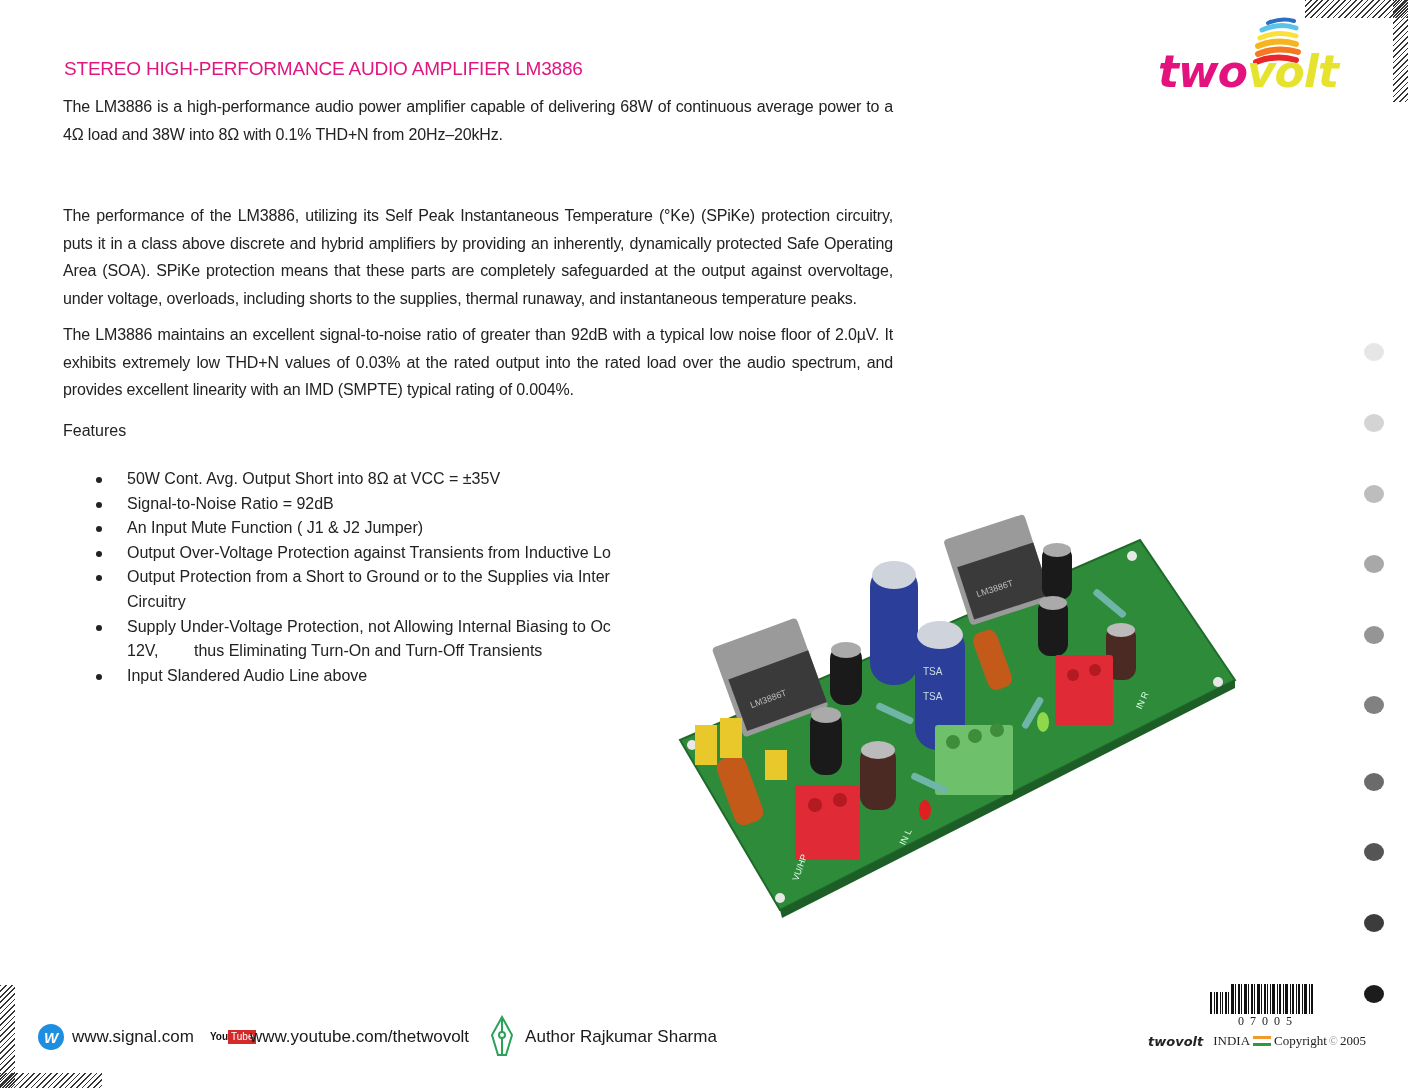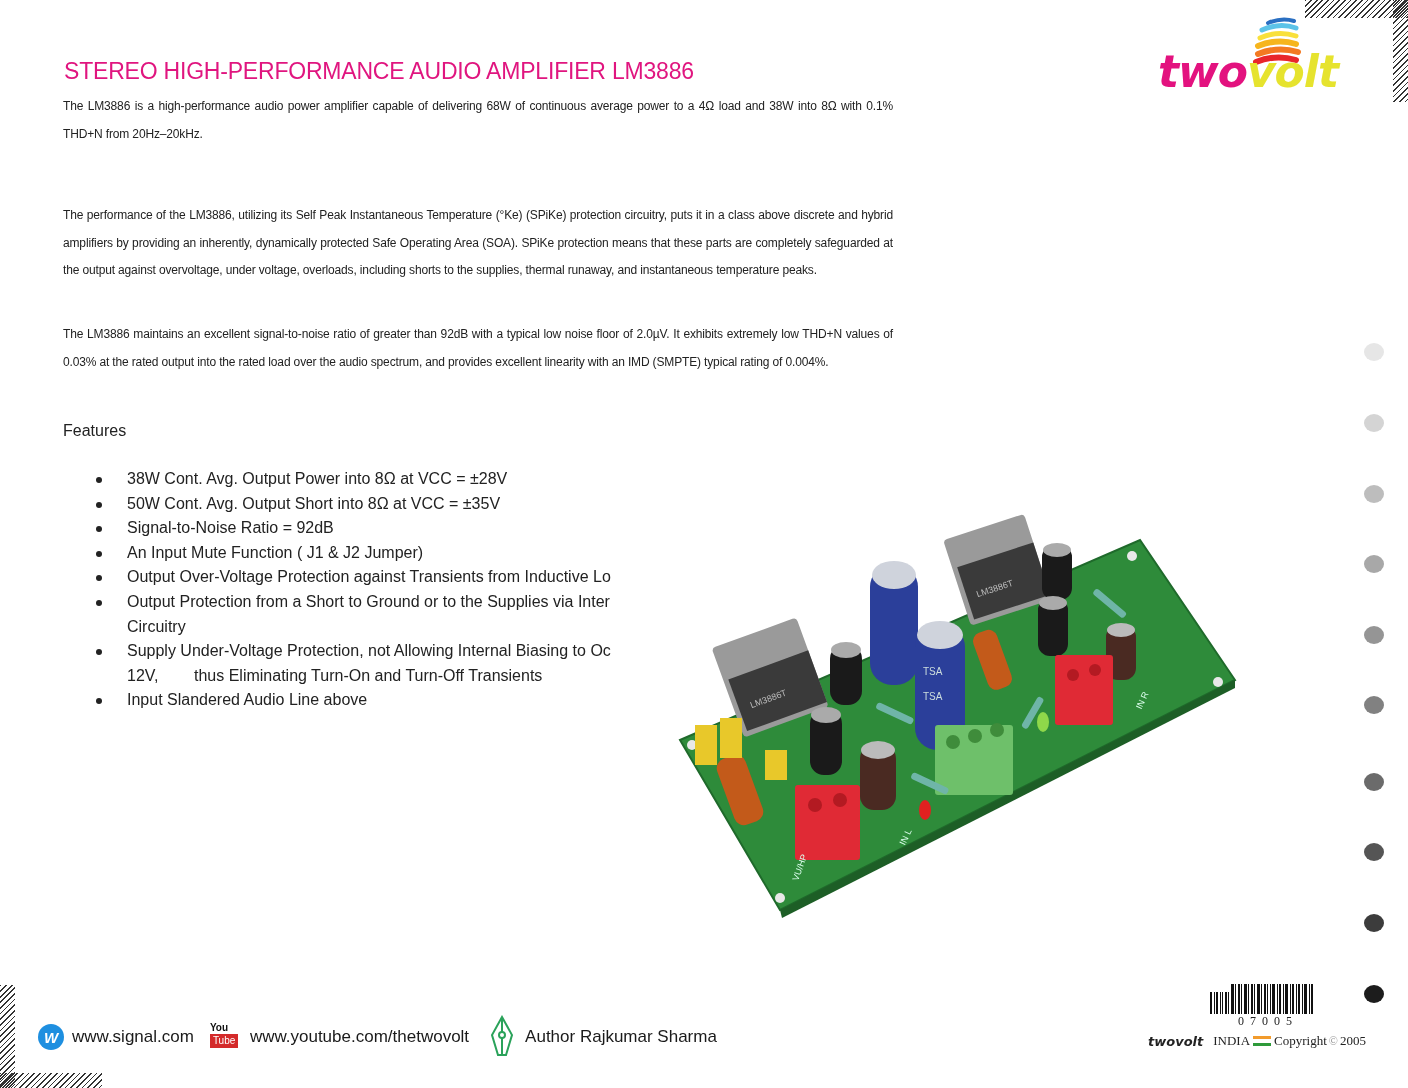--- a/index.html
+++ b/index.html
@@ -13,46 +13,46 @@
   .hatch-bl-v { left:0; top:985px; width:15px; height:103px; }
   .hatch-bl-h { left:0; top:1073px; width:102px; height:15px; }
 
   .logo { position:absolute; left:1158px; top:14px; width:220px; height:80px; }
   .logo-word { position:absolute; left:0; top:36px; font-family:"DejaVu Sans", sans-serif;
      font-weight:bold; font-style:italic; font-size:44px; letter-spacing:-1px; line-height:1; }
   .logo-word .two { color:#e3127f; }
   .logo-word .volt { color:#e6e32e; }
   .logo-swirl { position:absolute; left:88px; top:0; width:60px; height:60px; }
 
-  .title { position:absolute; left:64px; top:58px; font-size:23px; color:#e0157f;
+  .title { position:absolute; left:64px; top:58px; font-size:19px; color:#e0157f;
      letter-spacing:-0.2px; white-space:nowrap; }
 
   .para { position:absolute; left:63px; width:830px; font-family:"Liberation Sans", sans-serif;
-     font-size:12px; line-height:27.5px; text-align:justify; color:#222; letter-spacing:-0.15px; }
+     font-size:16px; line-height:27.5px; text-align:justify; color:#222; letter-spacing:-0.15px; }
   .p1 { top:93px; }
   .p2 { top:166px;margin-top:36px; }
   .p3 { top:321px; }
   .features-heading { position:absolute; left:63px; top:422px; font-size:16px; color:#222; }
 
   .features { position:absolute; left:92px; top:467px; width:580px; margin:0; padding:0; list-style:none;
      font-size:16px; line-height:24.6px; color:#222; overflow:hidden; }
   .features li { position:relative; padding-left:35px; white-space:pre; overflow:hidden; }
   .features li .bullet { position:absolute; left:4px; top:10px; width:6px; height:6px; border-radius:50%; background:#222; }
 
   .pcb { position:absolute; left:670px; top:500px; width:580px; height:420px; }
 
   .dots { position:absolute; left:1364px; top:343px; width:22px; }
   .dot { position:absolute; left:0; width:20px; height:18px; border-radius:50%; }
 
   .footer { position:absolute; left:38px; top:1020px; height:34px; display:flex; align-items:center;
      font-size:17px; color:#1a1a1a; }
   .footer .item { display:flex; align-items:center; margin-right:14px; }
   .icon-w { width:26px; height:26px; border-radius:50%; background:#1e8fe0; color:#fff; font-weight:bold;
      font-size:15px; display:flex; align-items:center; justify-content:center; margin-right:8px; font-style:italic; }
-  .icon-yt { width:28px; height:30px; display:flex; flex-direction:column; align-items:flex-start; margin-right:12px; margin-left:2px; }
+  .icon-yt { width:28px; height:30px; display:flex; flex-direction:row; align-items:center; margin-right:12px; margin-left:2px; }
   .icon-yt .you { font-size:10px; font-weight:bold; color:#111; line-height:12px; }
   .icon-yt .tube { font-size:10px; font-weight:normal; color:#fff; background:#d42a2a; line-height:14px; padding:0 3px; }
   .icon-pen { width:30px; height:44px; margin-right:8px; margin-left:4px; }
 
   .barcode { position:absolute; left:1210px; top:984px; width:122px; height:30px; display:flex; align-items:flex-end; }
   .barcode span { display:inline-block; background:#111; margin-right:1.5px; }
   .barcode-number { position:absolute; left:1238px; top:1014px; font-family:"Liberation Serif", serif; font-size:12px;
      letter-spacing:6px; color:#222; }
   .copyright { position:absolute; left:1148px; top:1033px; font-family:"Liberation Serif", serif; font-size:13px;
      color:#222; display:flex; align-items:center; white-space:nowrap; }
@@ -86,21 +86,21 @@
 <div class="title">STEREO HIGH-PERFORMANCE AUDIO AMPLIFIER LM3886</div>
 
 <div class="para p1">The LM3886 is a high-performance audio power amplifier capable of delivering 68W of continuous average power to a 4Ω load and 38W into 8Ω with 0.1% THD+N from 20Hz–20kHz.</div>
 <div class="para p2">The performance of the LM3886, utilizing its Self Peak Instantaneous Temperature (°Ke) (SPiKe) protection circuitry, puts it in a class above discrete and hybrid amplifiers by providing an inherently, dynamically protected Safe Operating Area (SOA). SPiKe protection means that these parts are completely safeguarded at the output against overvoltage, under voltage, overloads, including shorts to the supplies, thermal runaway, and instantaneous temperature peaks.</div>
 <div class="para p3">The LM3886 maintains an excellent signal-to-noise ratio of greater than 92dB with a typical low noise floor of 2.0µV. It exhibits extremely low THD+N values of 0.03% at the rated output into the rated load over the audio spectrum, and provides excellent linearity with an IMD (SMPTE) typical rating of 0.004%.</div>
 
 <div class="features-heading">Features</div>
 
 <ul class="features">
   <li><span class="bullet"></span></li>
-  <li><span class="bullet"></span><span>38W Cont. Avg. Output Power into 8Ω at VCC = ±28V</span></li>
+  <li><span class="bullet"></span></li>
   <li><span class="bullet"></span><span>50W Cont. Avg. Output Short into 8Ω at VCC = ±35V</span></li>
   <li><span class="bullet"></span></li>
   <li><span class="bullet"></span><span>Signal-to-Noise Ratio = 92dB</span></li>
   <li><span class="bullet"></span><span>An Input Mute Function ( J1 &amp; J2 Jumper)</span></li>
   <li><span class="bullet"></span><span>Output Over-Voltage Protection against Transients from Inductive Lo</span></li>
   <li><span class="bullet"></span><span>Output Protection from a Short to Ground or to the Supplies via Inter
 Circuitry</span></li>
   <li><span class="bullet"></span><span>Supply Under-Voltage Protection, not Allowing Internal Biasing to Oc
 12V,        thus Eliminating Turn-On and Turn-Off Transients</span></li>
   <li><span class="bullet"></span><span>Input Slandered Audio Line above</span></li>

